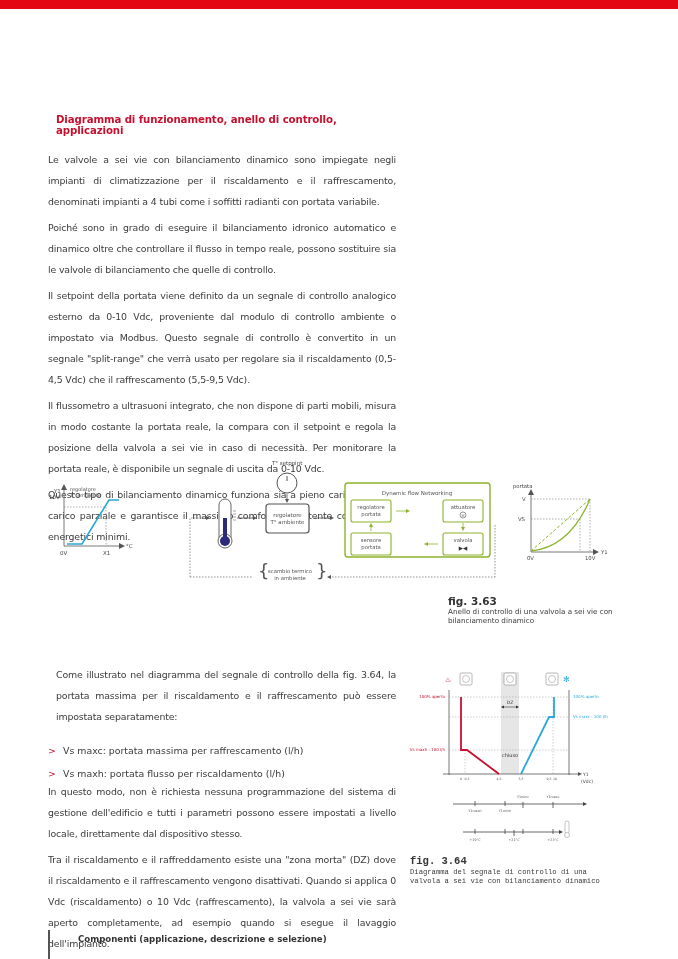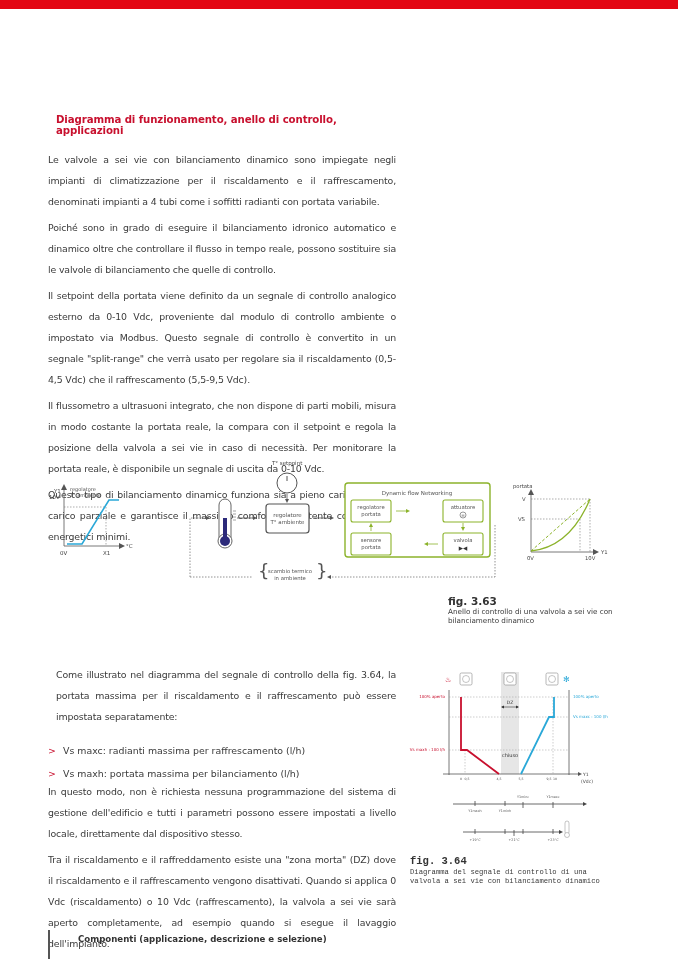--- a/index.html
+++ b/index.html
@@ -135,22 +135,22 @@
 </svg>
 
 <div class="figcap" style="left:410px;top:595px;width:200px;margin-left:38px;">
   <span class="fn">fig. 3.63</span>
   <span>Anello di controllo di una valvola a sei vie con bilanciamento dinamico</span>
 </div>
 
 <div class="col" style="top:664px;">
   <p class="body" style="margin-bottom:18px;margin-left:8px;">Come illustrato nel diagramma del segnale di controllo della fig. 3.64, la portata massima per il riscaldamento e il raffrescamento può essere impostata separatamente:</p>
   <ul class="bul">
-    <li><span class="mk">&gt;</span><span>Vs maxc: radianti massima per raffrescamento (l/h)</span></li>
-    <li><span class="mk">&gt;</span><span>Vs maxh: portata massima per bilanciamento (l/h)</span></li>
+    <li><span class="mk">&gt;</span><span>Vs maxc: portata massima per raffrescamento (l/h)</span></li>
+    <li><span class="mk">&gt;</span><span>Vs maxh: portata flusso per riscaldamento (l/h)</span></li>
   </ul>
 </div>
 <div class="col" style="top:781px;">
   <p class="body">In questo modo, non è richiesta nessuna programmazione del sistema di gestione dell'edificio e tutti i parametri possono essere impostati a livello locale, direttamente dal dispositivo stesso.</p>
   <p class="body">Tra il riscaldamento e il raffreddamento esiste una "zona morta" (DZ) dove il riscaldamento e il raffrescamento vengono disattivati. Quando si applica 0 Vdc (riscaldamento) o 10 Vdc (raffrescamento), la valvola a sei vie sarà aperto completamente, ad esempio quando si esegue il lavaggio dell'impianto.</p>
 </div>
 
 <svg style="position:absolute;left:405px;top:668px;" width="210" height="180" viewBox="0 0 210 180">
 
   <rect x="96" y="4" width="18" height="102" fill="#e6e6e6"></rect>

